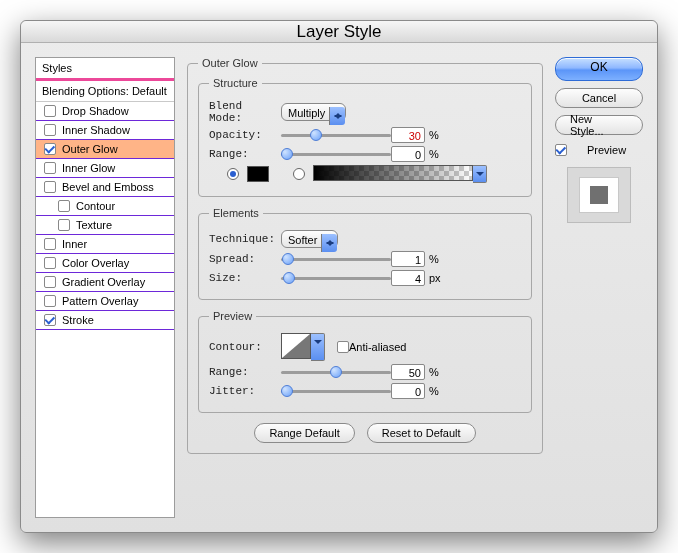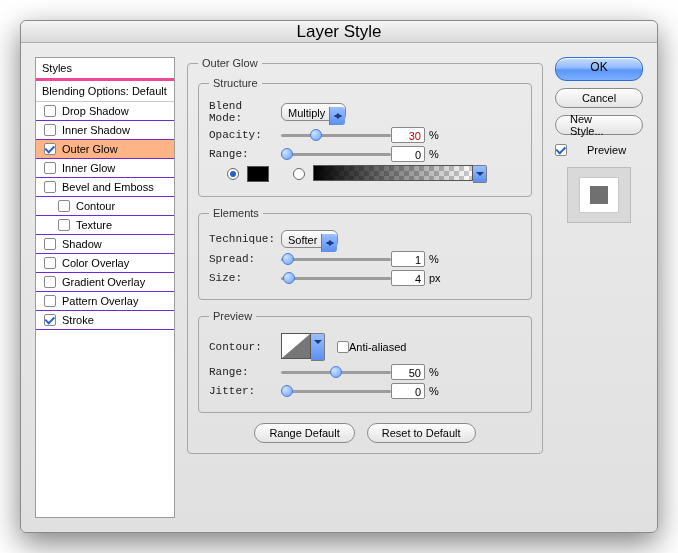--- a/index.html
+++ b/index.html
@@ -167,21 +167,21 @@
           <div class="style-row indent">
             <span class="chk"></span>
             <span>Contour</span>
           </div>
           <div class="style-row indent">
             <span class="chk"></span>
             <span>Texture</span>
           </div>
           <div class="style-row">
             <span class="chk"></span>
-            <span>Shadow</span>
+            <span>Inner</span>
           </div>
           <div class="style-row">
             <span class="chk"></span>
             <span>Color Overlay</span>
           </div>
           <div class="style-row">
             <span class="chk"></span>
             <span>Gradient Overlay</span>
           </div>
           <div class="style-row">

